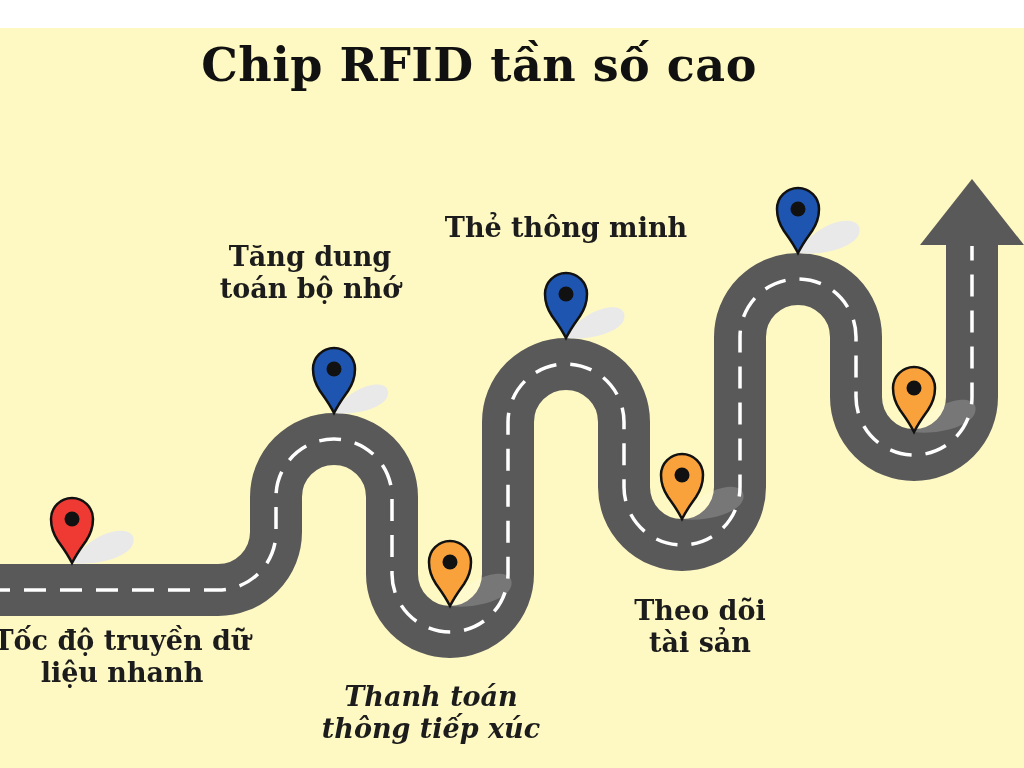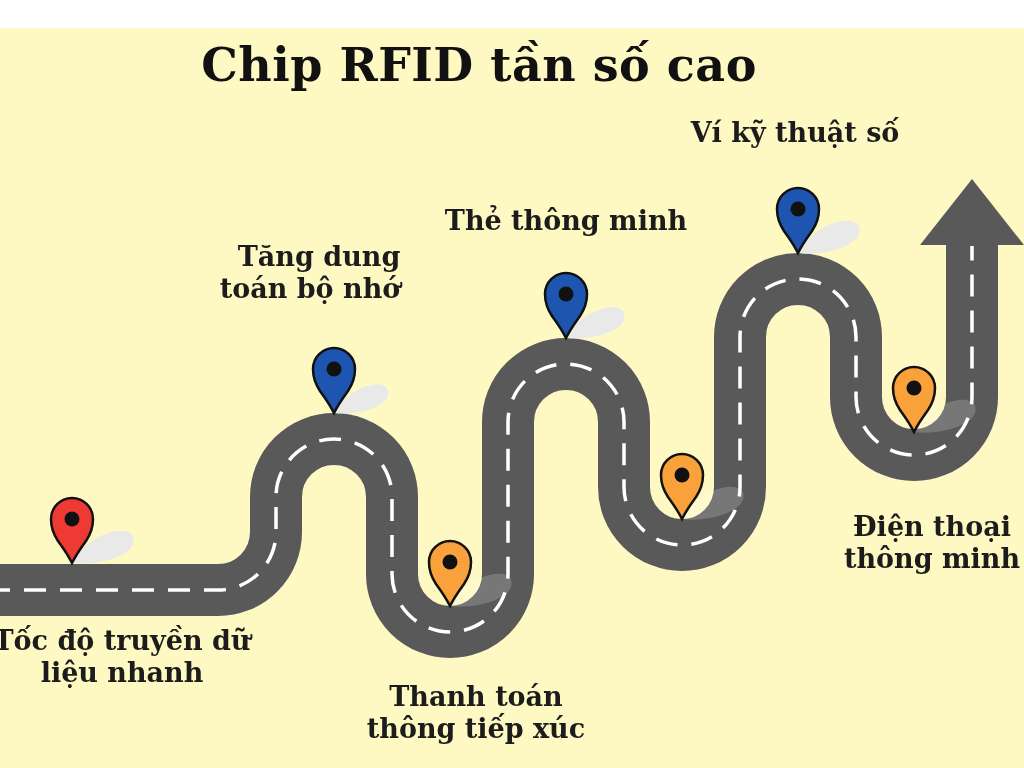--- a/index.html
+++ b/index.html
@@ -117,41 +117,35 @@
     </g>
   </svg>
 
   <div class="title">Chip RFID tần số cao</div>
 
   <div class="label" style="left:122px; top:597px;">
     <span>Tốc độ truyền dữ</span>
     <span>liệu nhanh</span>
   </div>
 
-  <div class="label" style="left:310px; top:213px;text-align:right;">
+  <div class="label" style="left:310px; top:213px;">
     <span>Tăng dung</span>
     <span>toán bộ nhớ</span>
   </div>
 
-  <div class="label" style="left:476px; top:653px;">
+  <div class="label" style="left:431px; top:653px;font-style:italic;">
     <span>Thanh toán</span>
     <span>thông tiếp xúc</span>
   </div>
 
-  <div class="label" style="left:566px; top:177px;">
+  <div class="label" style="left:566px; top:184px;">
     <span>Thẻ thông minh</span>
     <span></span>
   </div>
 
   <div class="label" style="left:700px; top:567px;">
+    <span>Theo dõi</span>
+    <span>tài sản</span>
   </div>
 
-  <div class="label" style="left:795px; top:89px;">
-    <span>Ví kỹ thuật số</span>
-    <span></span>
-  </div>
 
-  <div class="label" style="left:932px; top:483px;">
-    <span>Điện thoại</span>
-    <span>thông minh</span>
-  </div>
 
 </div>
 
 </body></html>

